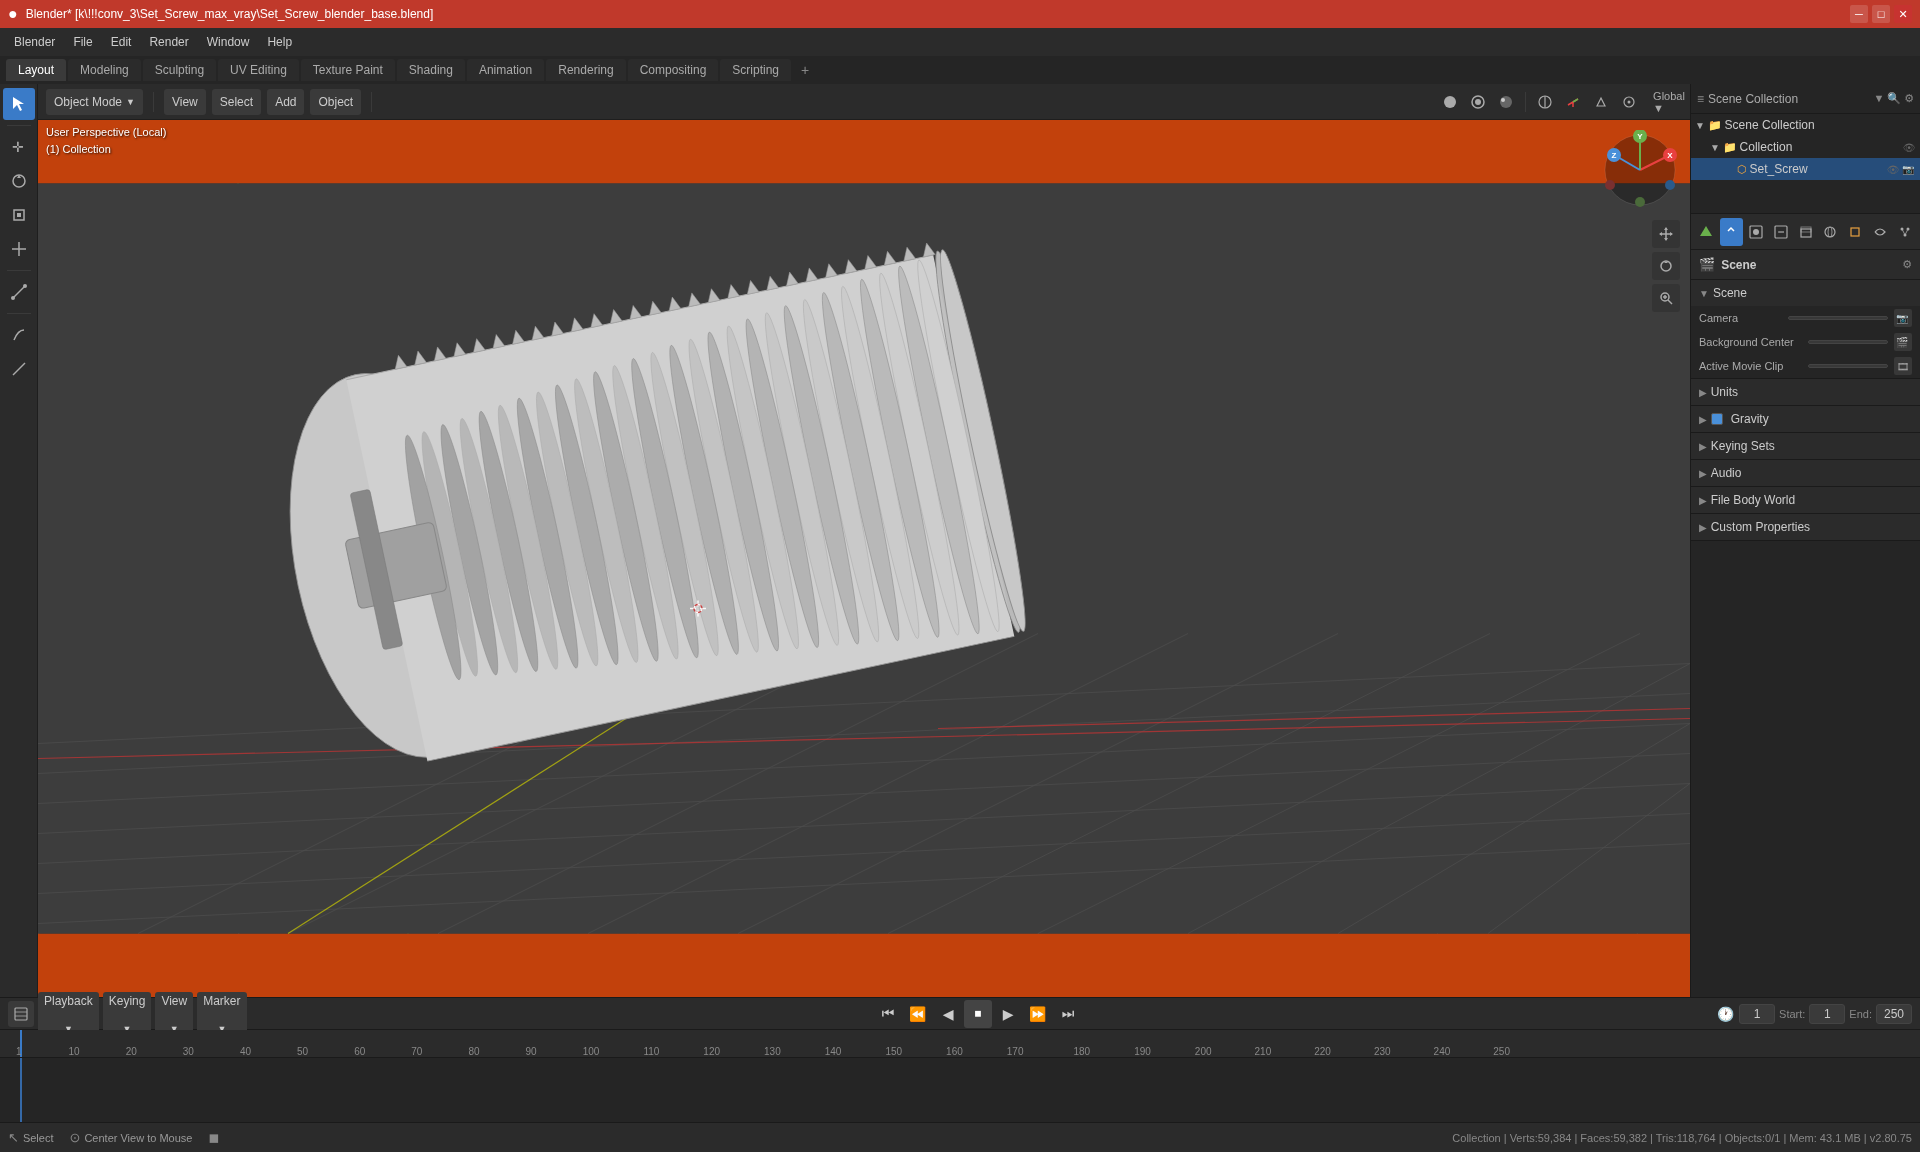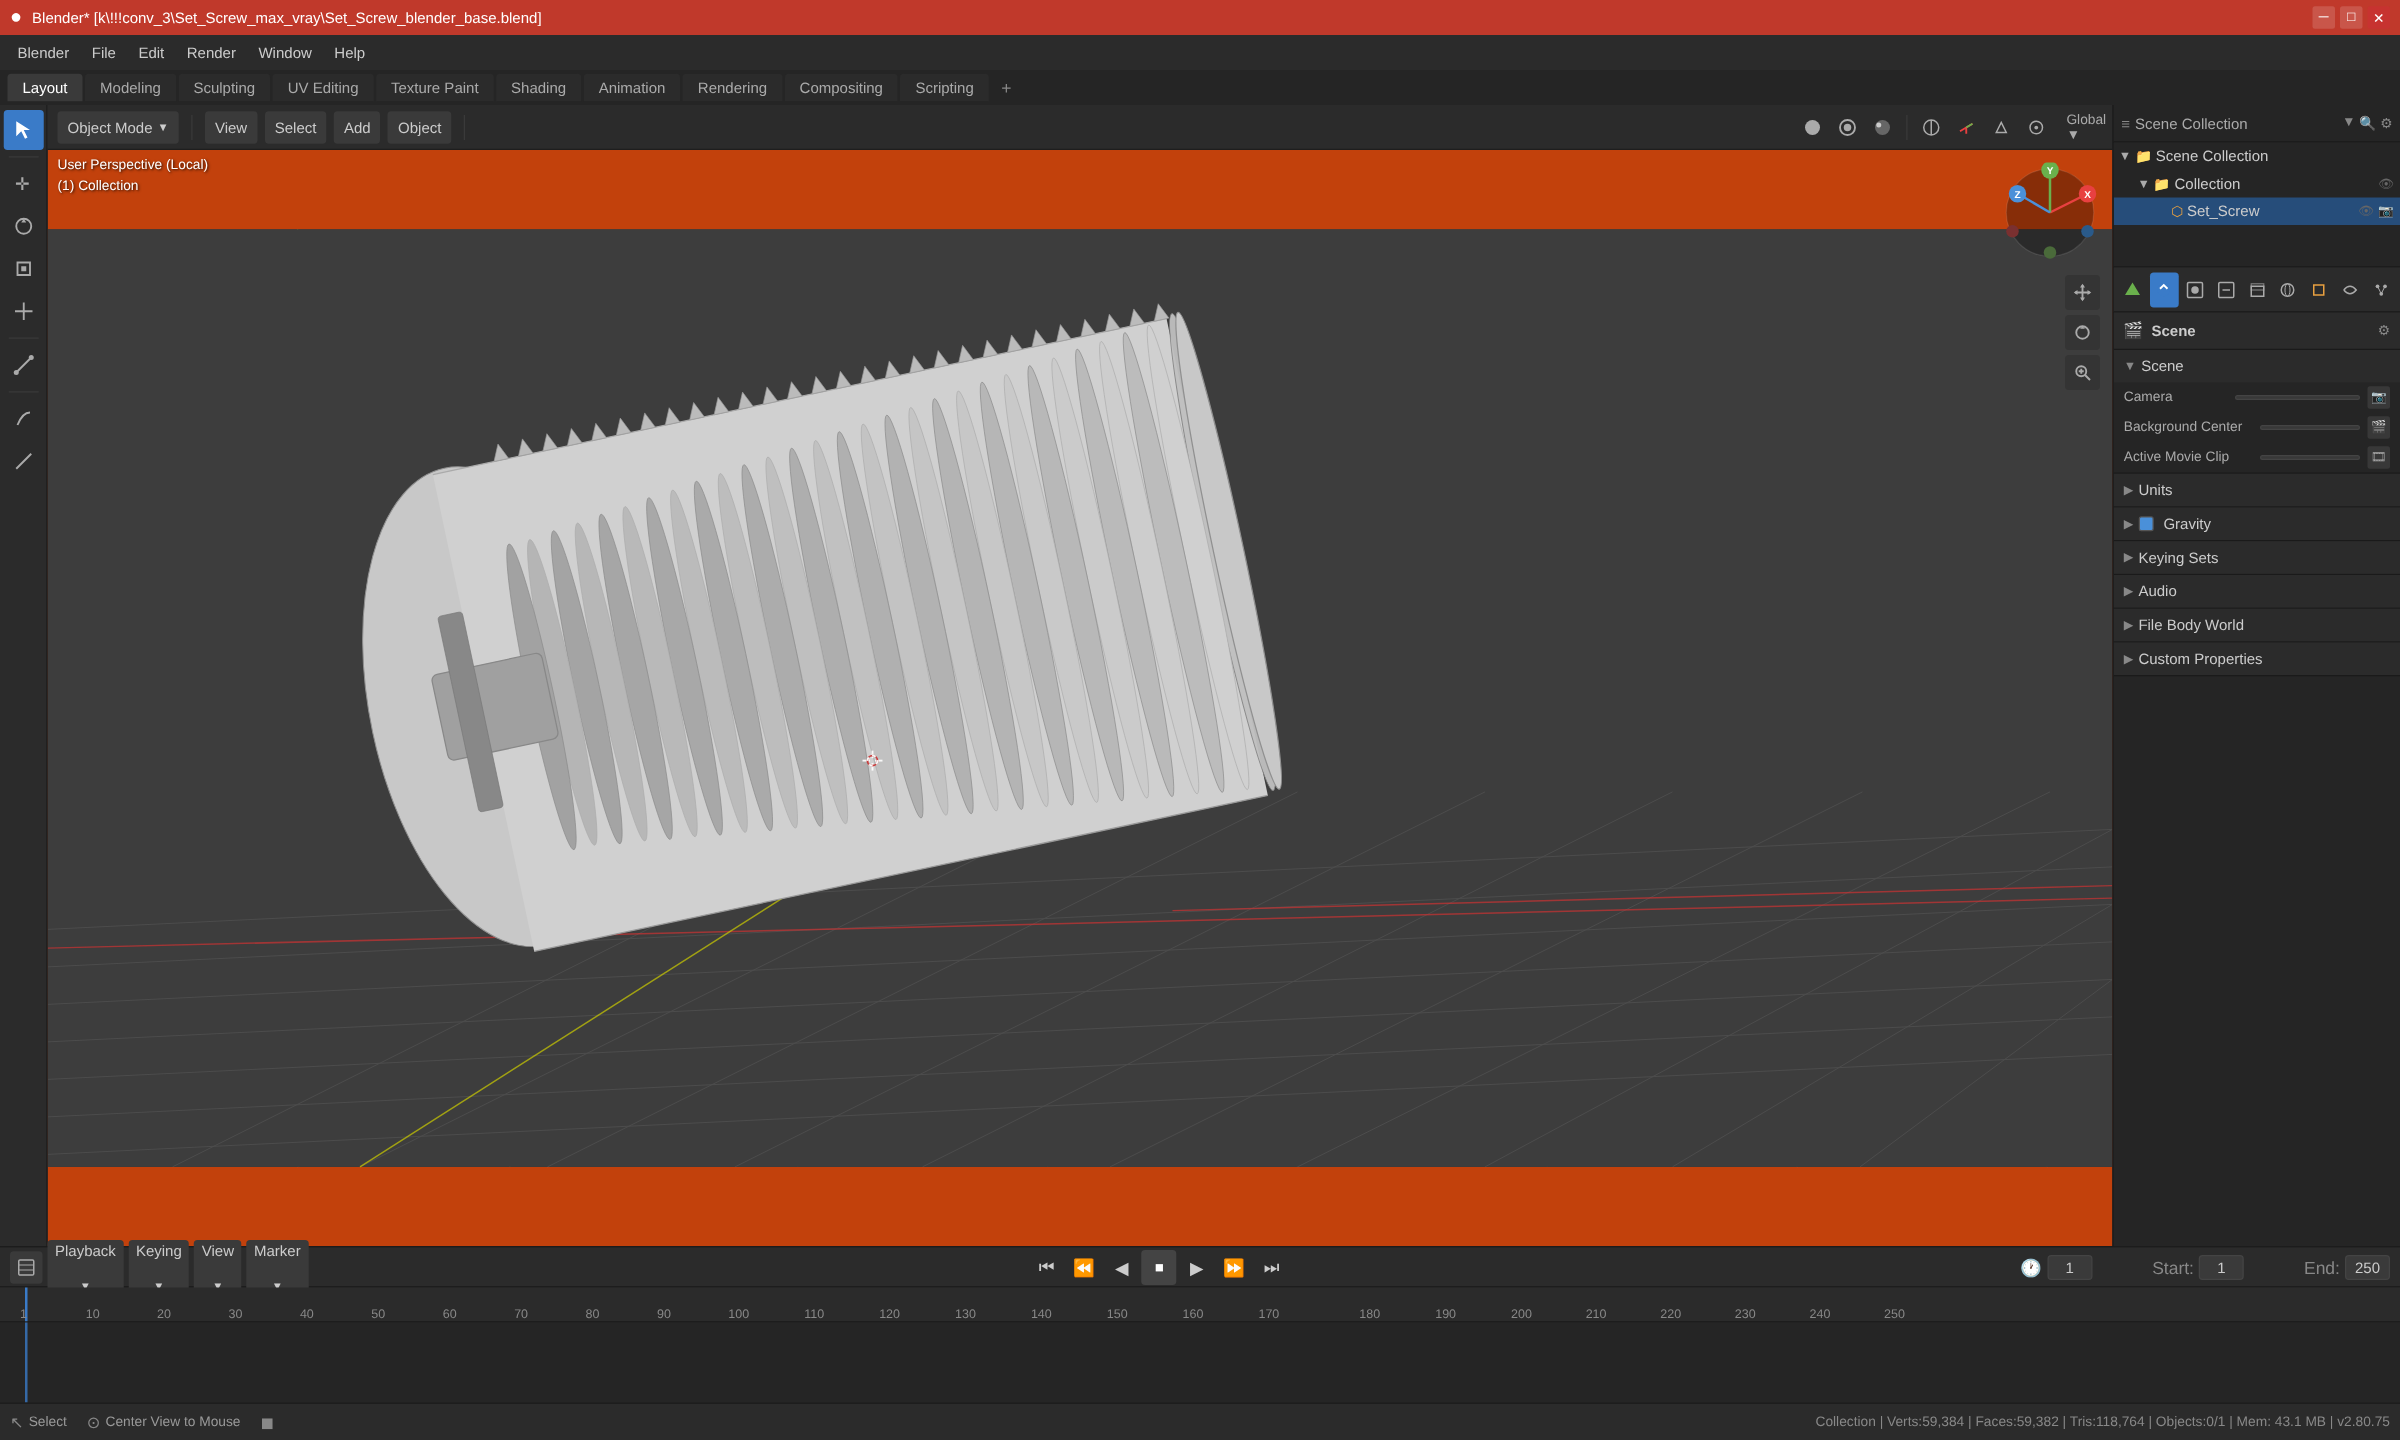--- a/index.html
+++ b/index.html
@@ -406,21 +406,21 @@
       width: 28px;
       height: 28px;
       display: flex;
       align-items: center;
       justify-content: center;
       cursor: pointer;
       color: #ccc;
       font-size: 14px;
       border-radius: 3px;
     }
-    .frame-label { color: #888; font-size: 14px; margin-left: 44px; }
+    .frame-label { color: #888; font-size: 11px; }
     .frame-num {
       background: #3a3a3a;
       border: 1px solid #444;
       border-radius: 3px;
       padding: 2px 6px;
       font-size: 12px;
       color: #ccc;
       min-width: 36px;
       text-align: center;
     }
@@ -1185,21 +1185,21 @@
       <span style="font-size:10px;color:#888;margin-right:46px;">70</span>
       <span style="font-size:10px;color:#888;margin-right:46px;">80</span>
       <span style="font-size:10px;color:#888;margin-right:46px;">90</span>
       <span style="font-size:10px;color:#888;margin-right:44px;">100</span>
       <span style="font-size:10px;color:#888;margin-right:44px;">110</span>
       <span style="font-size:10px;color:#888;margin-right:44px;">120</span>
       <span style="font-size:10px;color:#888;margin-right:44px;">130</span>
       <span style="font-size:10px;color:#888;margin-right:44px;">140</span>
       <span style="font-size:10px;color:#888;margin-right:44px;">150</span>
       <span style="font-size:10px;color:#888;margin-right:44px;">160</span>
-      <span style="font-size:10px;color:#888;margin-right:64px;">170</span>
+      <span style="font-size:10px;color:#888;margin-right:50px;">170</span>
       <span style="font-size:10px;color:#888;margin-right:44px;">180</span>
       <span style="font-size:10px;color:#888;margin-right:44px;">190</span>
       <span style="font-size:10px;color:#888;margin-right:43px;">200</span>
       <span style="font-size:10px;color:#888;margin-right:43px;">210</span>
       <span style="font-size:10px;color:#888;margin-right:43px;">220</span>
       <span style="font-size:10px;color:#888;margin-right:43px;">230</span>
       <span style="font-size:10px;color:#888;margin-right:43px;">240</span>
       <span style="font-size:10px;color:#888;">250</span>
     </div>
   </div>

